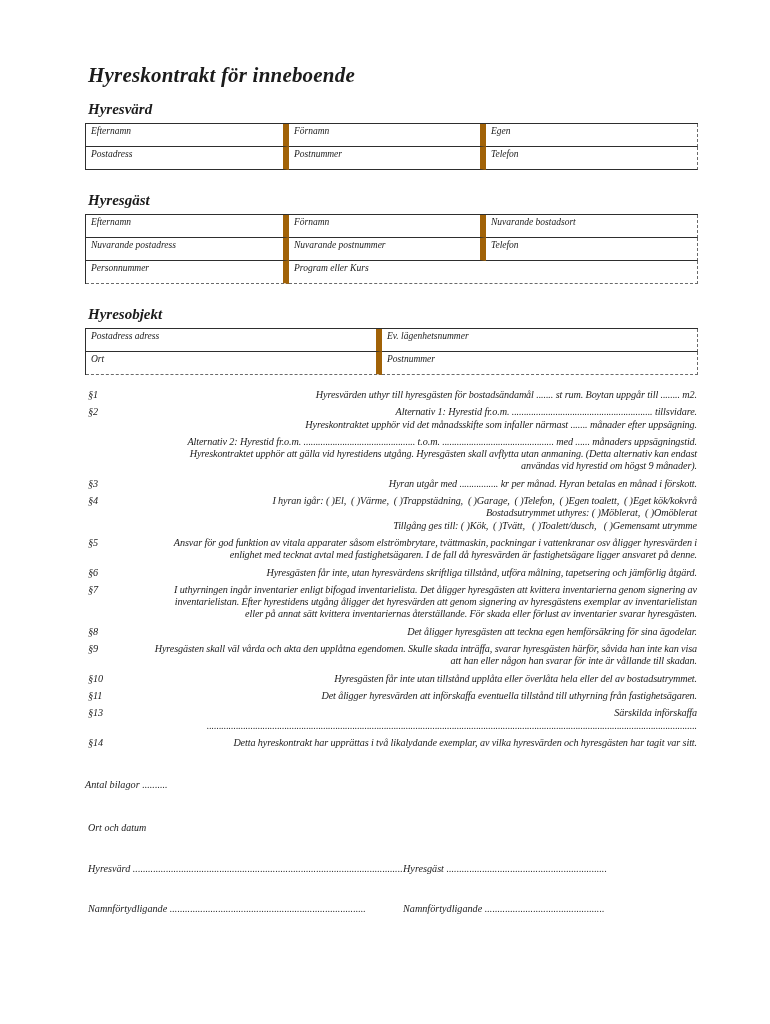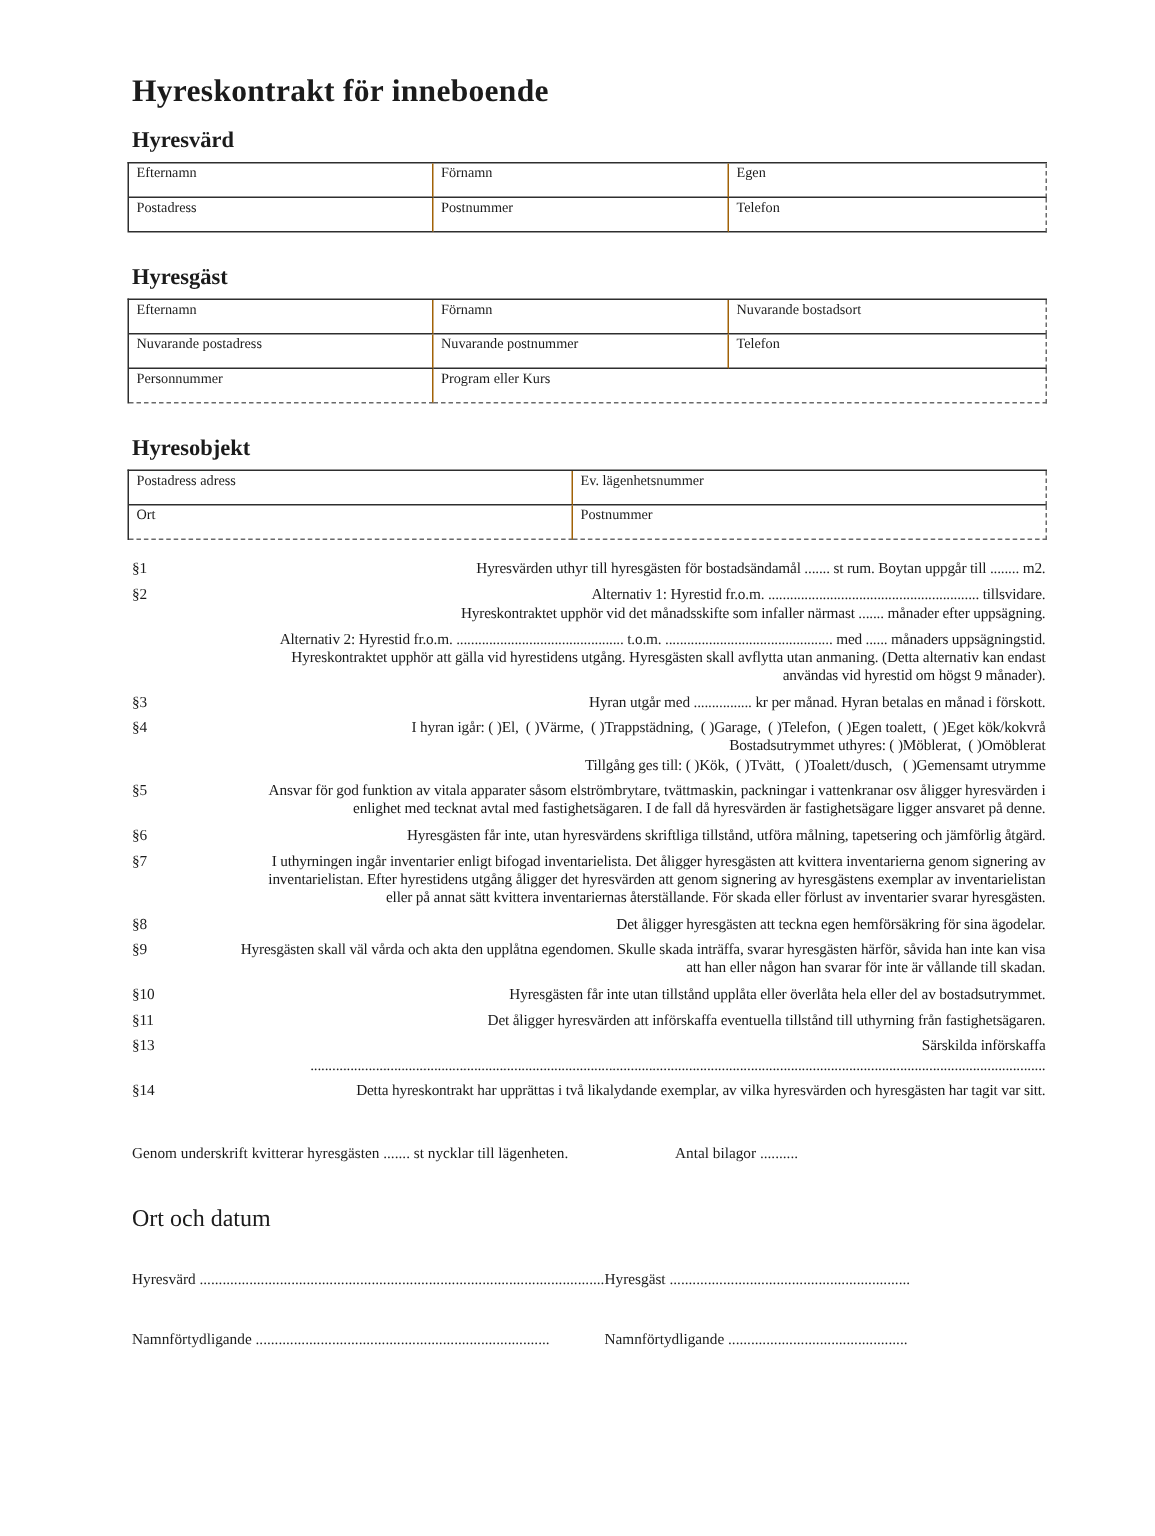--- a/index.html
+++ b/index.html
@@ -5,51 +5,51 @@
   html,body{margin:0;padding:0;background:#fff;}
   .page{
     position:relative;
     width:770px;height:1024px;
     background:#ffffff;
     font-family:"Liberation Serif","DejaVu Serif",serif;
     color:#1b1b1b;
     overflow:hidden;
   }
   .doc{
-    position:absolute;top:48px;left:85px;width:612px;
+    position:absolute;top:63px;left:85px;width:612px;font-style:italic;
   }
   h1.title{
     font-size:21px;line-height:24px;font-weight:bold;
     margin:0 0 14px 3px;letter-spacing:.2px;
   }
   h2.sec{
     font-size:15px;line-height:17px;font-weight:bold;
     margin:0 0 5px 3px;
   }
   h2.sec.gap{margin-top:22px;}
   table.form{
     width:612px;border-collapse:separate;border-spacing:0;table-layout:fixed;
     border-top:1px solid #2e2e2e;border-left:1px solid #2e2e2e;
   }
   table.form td{
     height:20px;vertical-align:top;padding:2px 2px 0 5px;
     font-size:9.5px;line-height:11px;
-    border-right:1px solid #a16207;border-bottom:1px solid #2e2e2e;
+    border-right:6px solid #a16207;border-bottom:1px solid #2e2e2e;
     overflow:hidden;
   }
   table.form td.lastcol{border-right:1px dashed #6a6a6a;}
   table.form tr.lastrow td{border-bottom:1px dashed #6a6a6a;}
   .paras{margin-top:14px;font-size:10.2px;line-height:12.3px;letter-spacing:-0.12px;}
   .para{display:flex;margin-bottom:5px;}
   .para .num{flex:none;width:47px;padding-left:3px;}
   .para .txt{flex:1;white-space:pre-wrap;text-align:right;}
   .f-row1{display:flex;margin-top:30px;font-size:10.2px;line-height:12.3px;}
   .f-row1 .left{flex:none;width:362px;padding-left:3px;white-space:nowrap;}
   .f-row1 .right{flex:none;white-space:nowrap;text-align:center;}
-  .f-place{margin-top:31px;padding-left:3px;font-size:16px;line-height:12.3px;}
+  .f-place{margin-top:31px;padding-left:3px;font-size:10px;line-height:12.3px;}
   .sigrow{display:flex;margin-top:28px;font-size:10.2px;line-height:12.3px;}
   .sigrow .s-left{flex:none;width:315px;padding-left:3px;white-space:nowrap;overflow:hidden;}
   .sigrow .s-right{flex:none;width:290px;white-space:nowrap;overflow:hidden;}
 </style>
 </head>
 <body>
 
 <div class="page">
   <div class="doc">
 
@@ -181,21 +181,20 @@
           <span class="num">§13</span>
           <span class="txt">Särskilda införskaffa ..........................................................................................................................................................................................................</span>
         </div>
       <div class="para">
           <span class="num">§14</span>
           <span class="txt">Detta hyreskontrakt har upprättas i två likalydande exemplar, av vilka hyresvärden och hyresgästen har tagit var sitt.</span>
         </div>
     </div>
 
     <div class="f-row1">
-      <span class="left">Genom underskrift kvitterar hyresgästen ....... st nycklar till lägenheten.</span>
       <span class="right">Antal bilagor ..........</span>
     </div>
 
     <div class="f-place">Ort och datum</div>
 
     <div class="sigrow">
       <span class="s-left">Hyresvärd ..................................................................................................................</span>
       <span class="s-right">Hyresgäst ...............................................................</span>
     </div>
 

